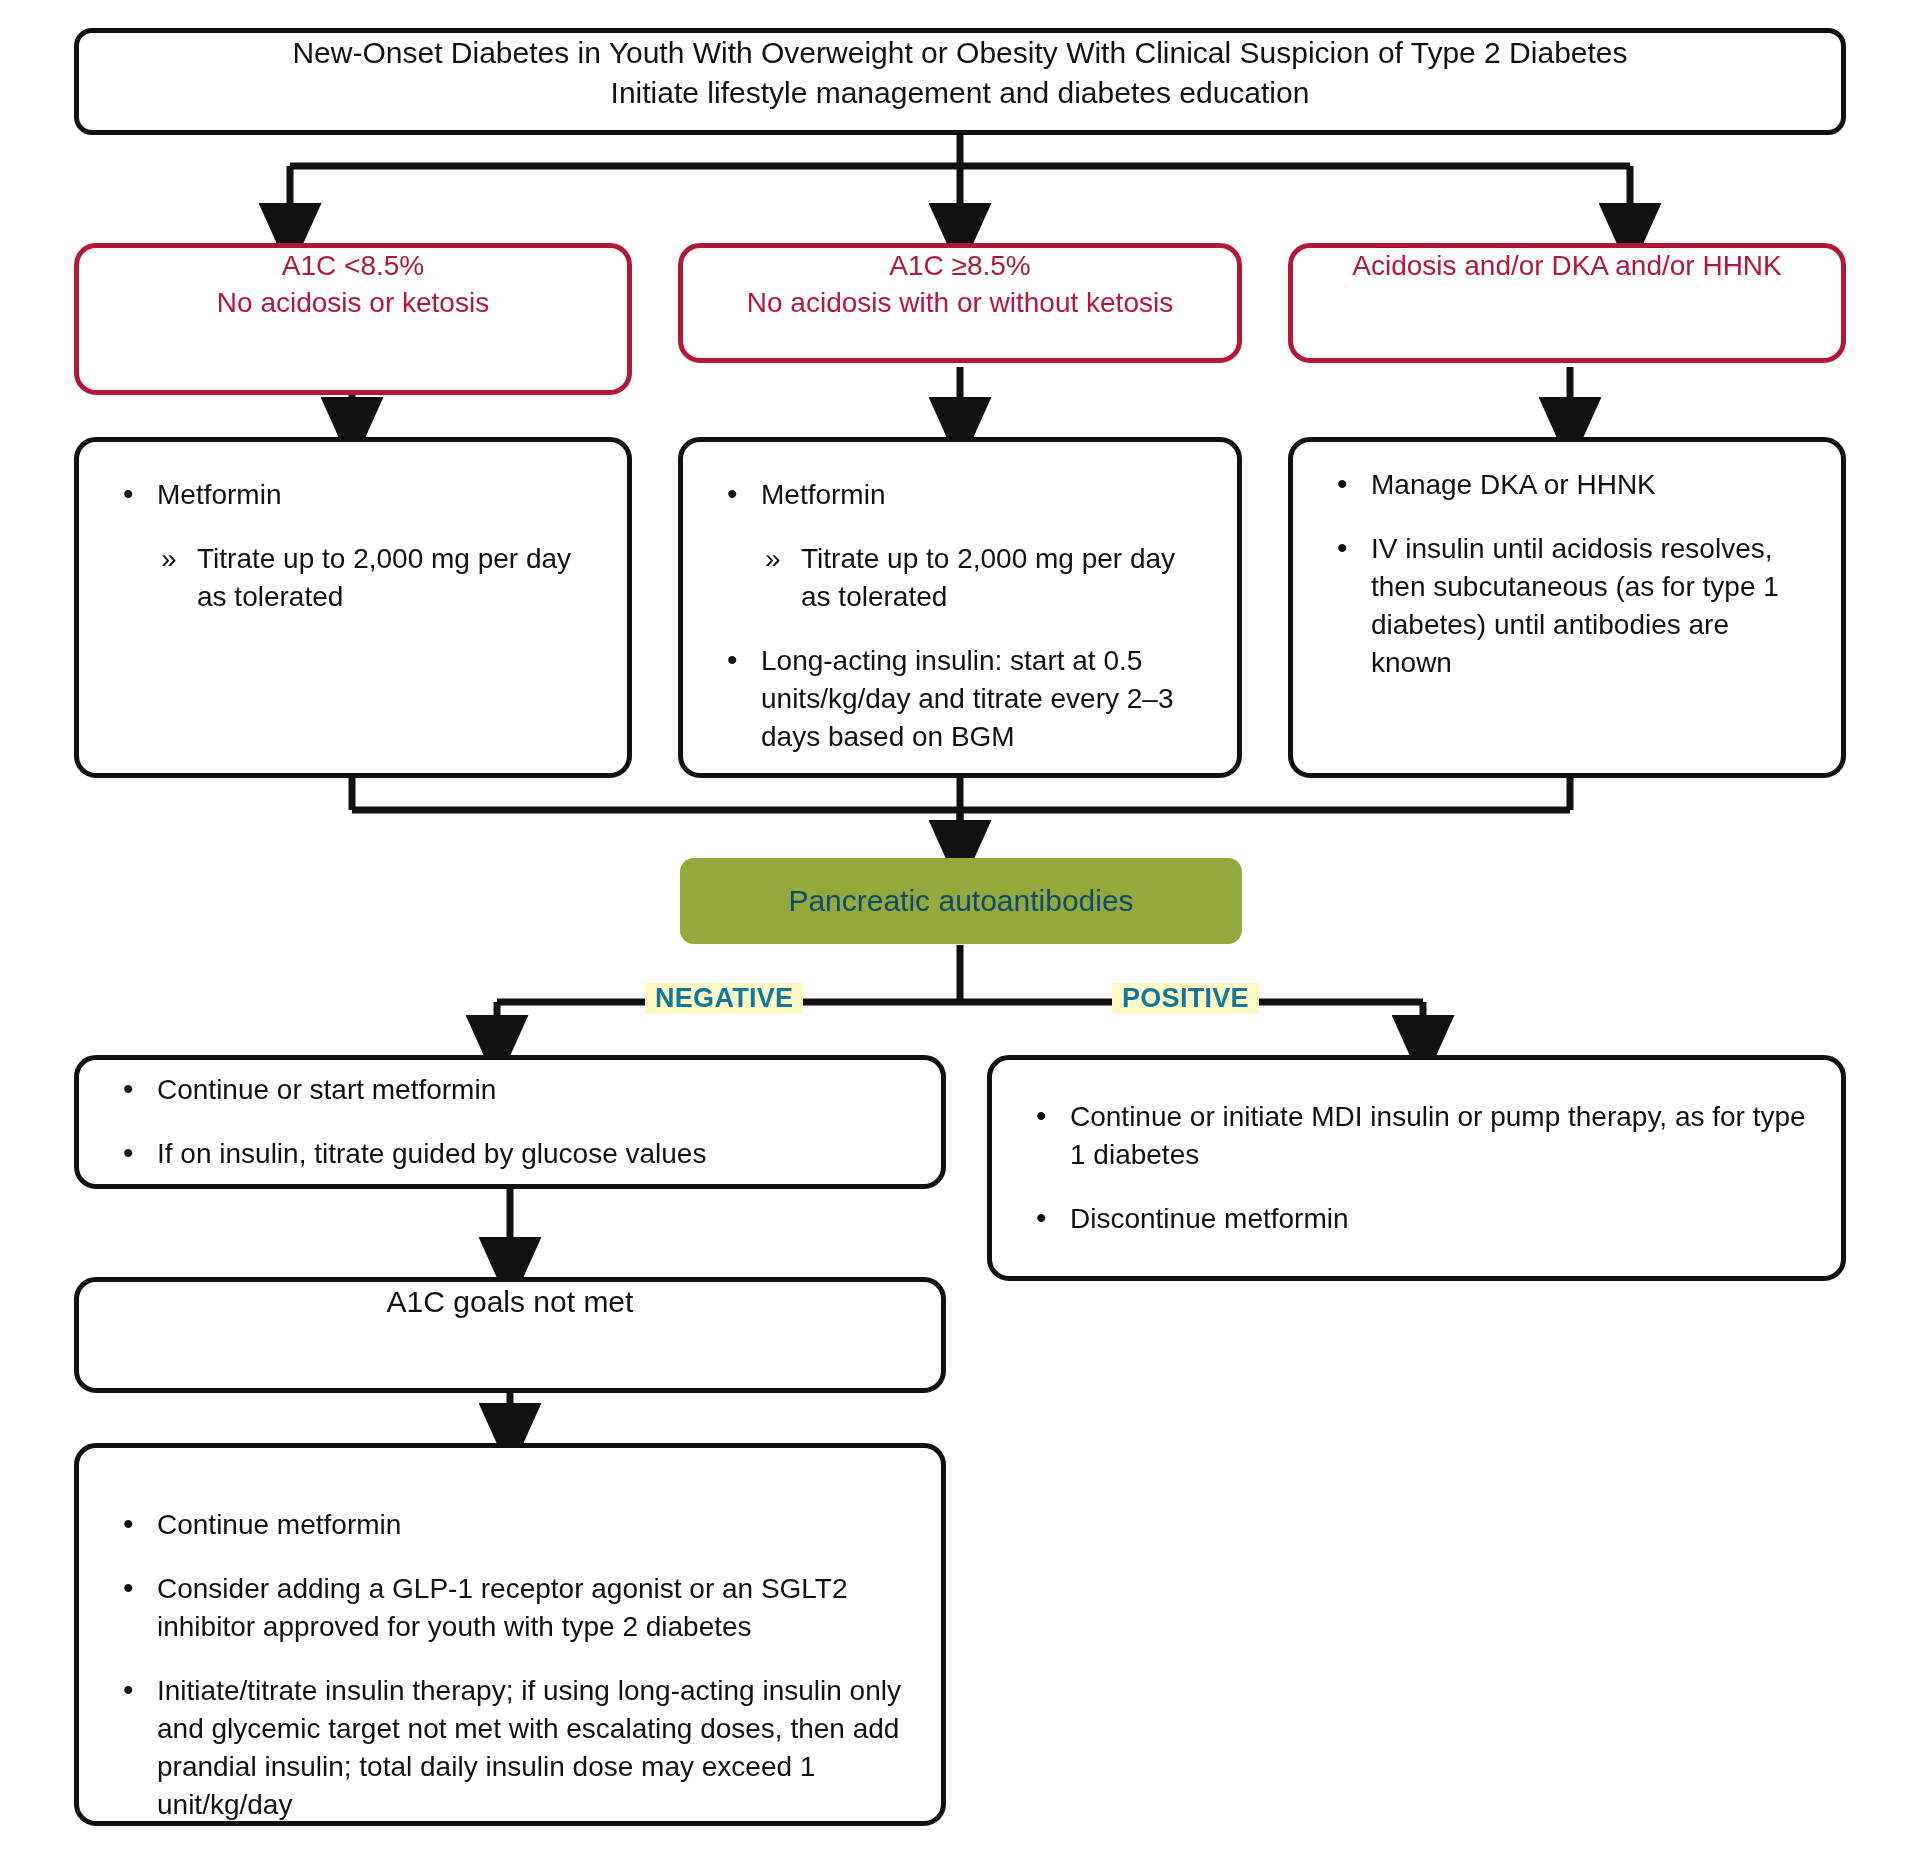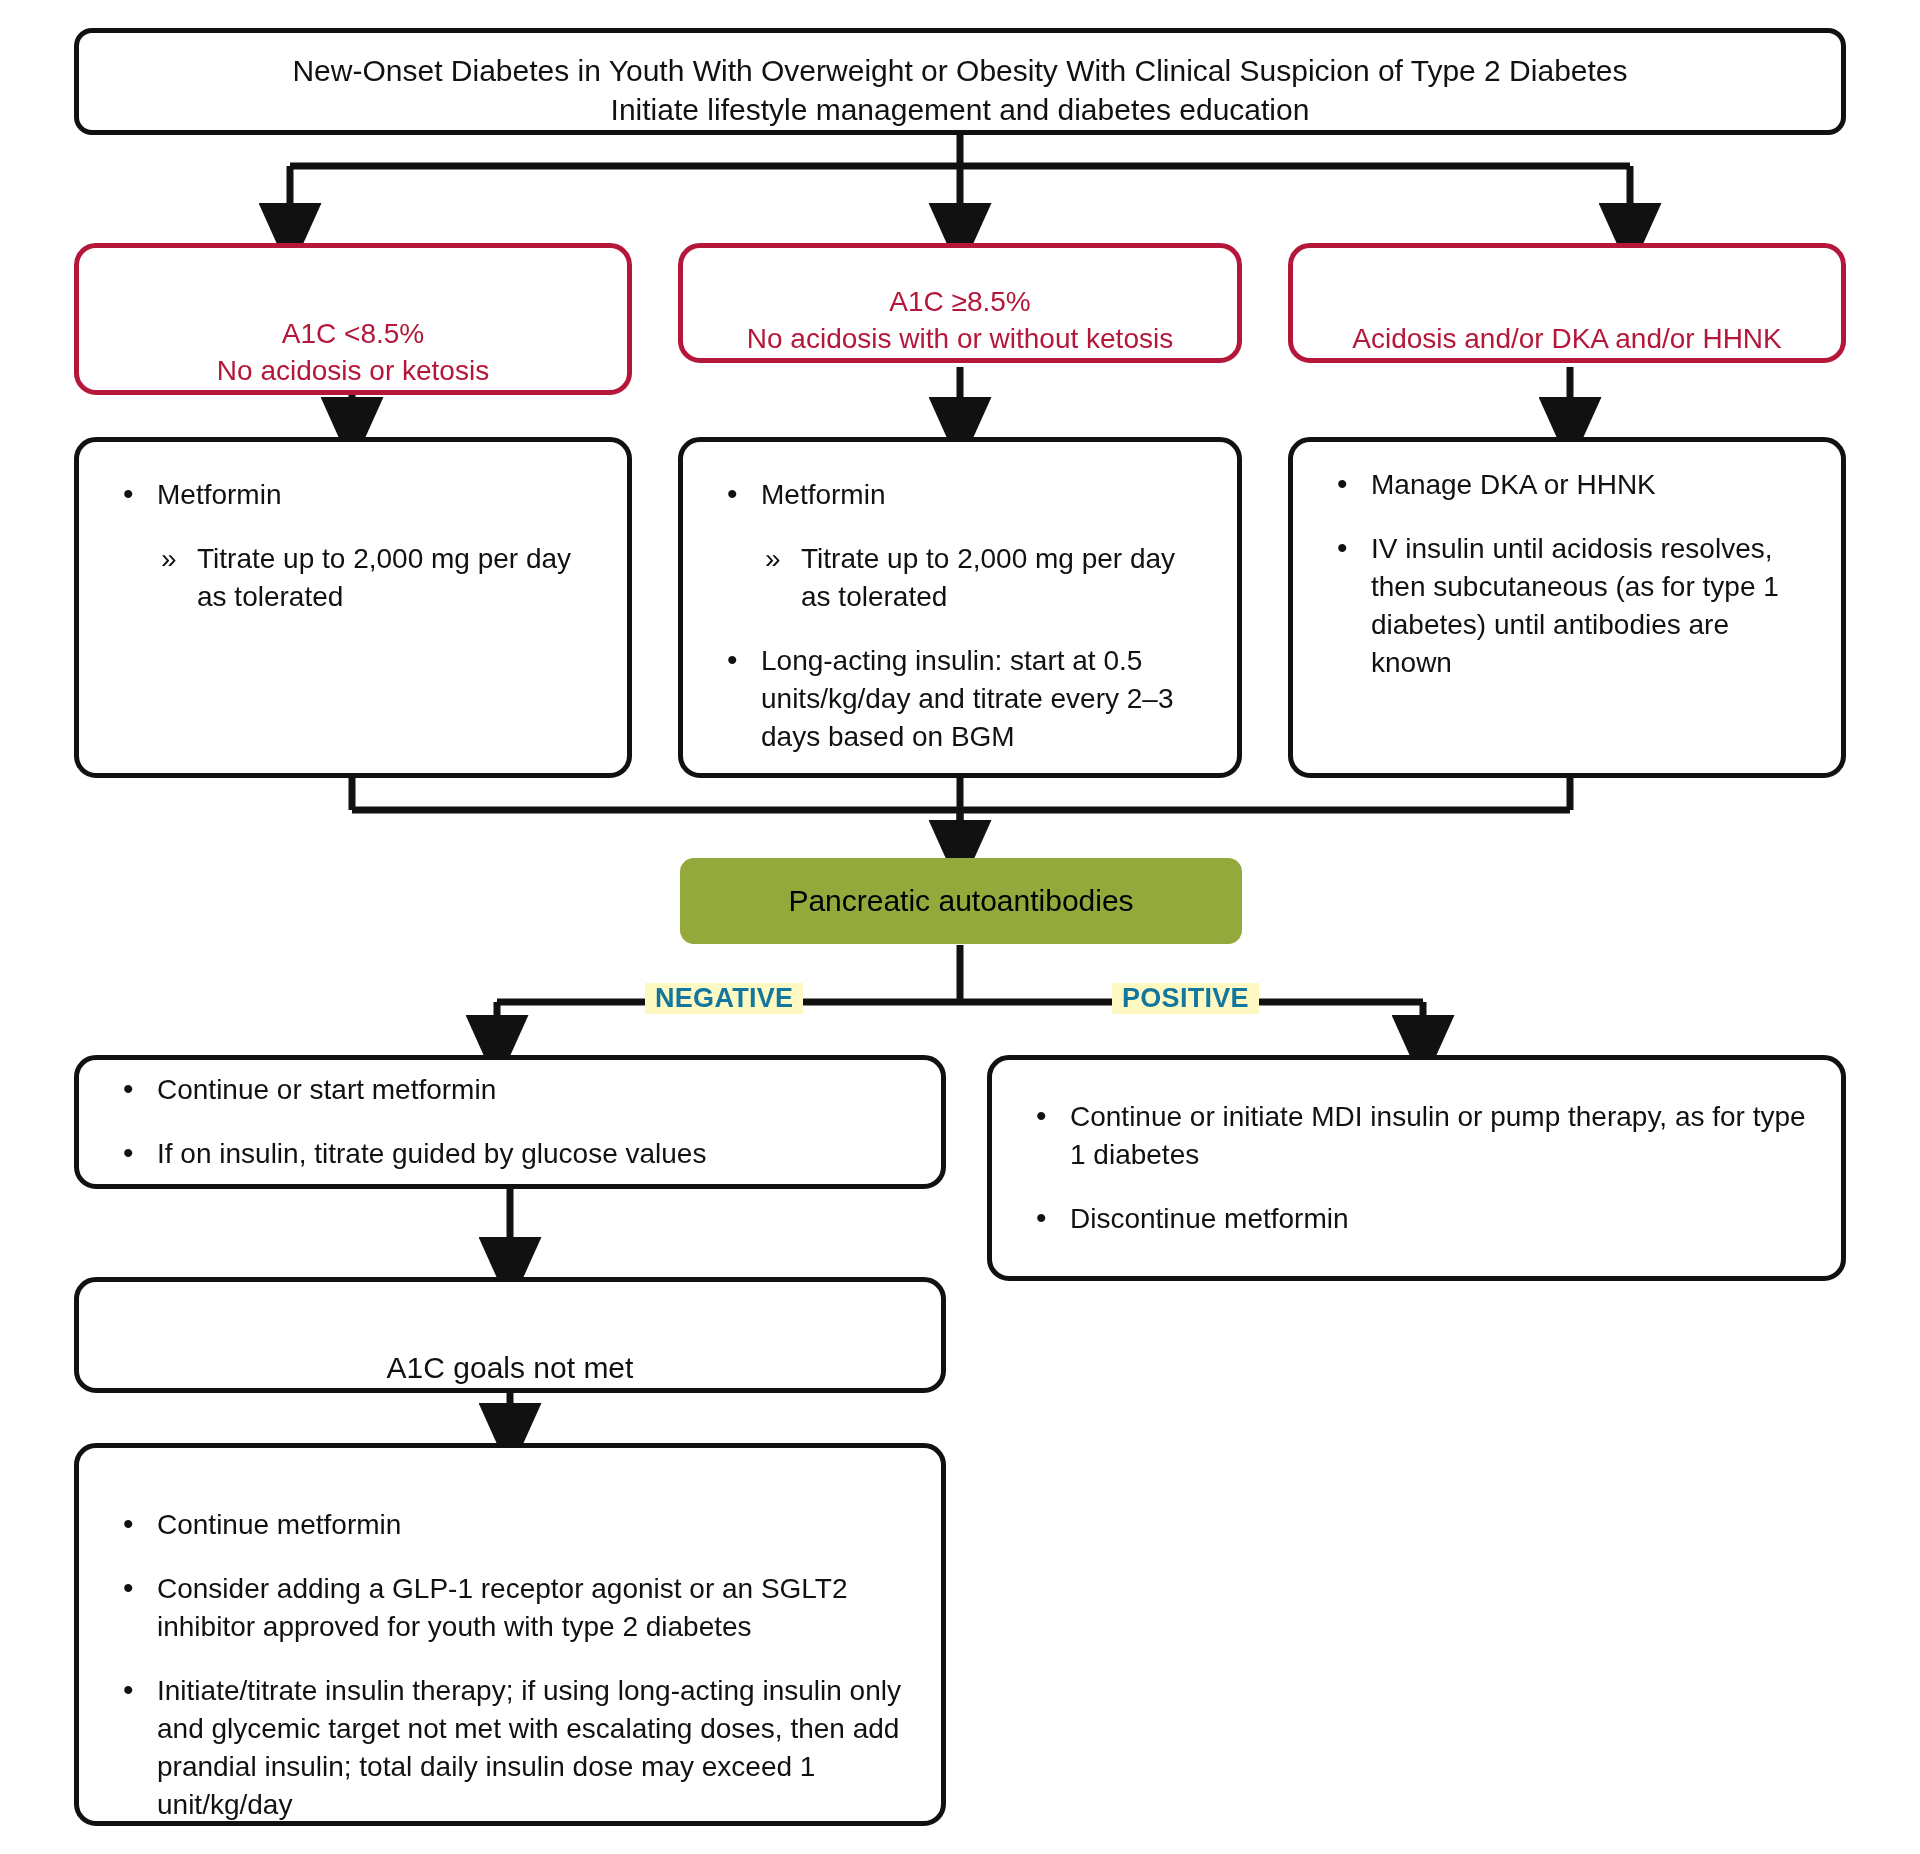--- a/index.html
+++ b/index.html
@@ -28,21 +28,21 @@
     pointer-events: none;
   }
   .node {
     position: absolute;
     box-sizing: border-box;
     background: #ffffff;
     border: 5px solid #111111;
     border-radius: 22px;
     display: flex;
     flex-direction: column;
-    justify-content: flex-end;
+    justify-content: flex-start;
   }
   .node.red {
     border-color: #b5173a;
     color: #b5173a;
   }
   .node.centered {
     align-items: center;
     text-align: center;
   }
   .node-title {
@@ -90,21 +90,21 @@
     left: 48px;
     top: 0;
     font-size: 28px;
     line-height: 1.36;
   }
   .green-node {
     position: absolute;
     box-sizing: border-box;
     background: #93a93c;
     border-radius: 14px;
-    color: #000000;
+    color: #0c4a6e;
     display: flex;
     align-items: center;
     justify-content: center;
     font-size: 30px;
   }
   .branch-label {
     position: absolute;
     font-size: 27px;
     font-weight: bold;
     color: #12769e;

